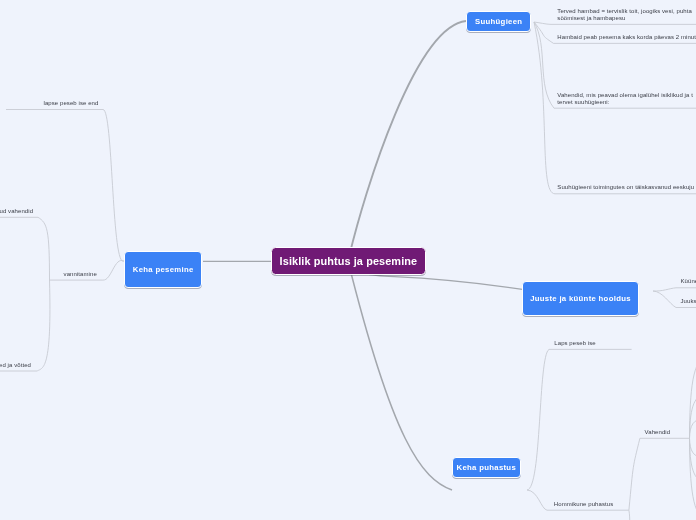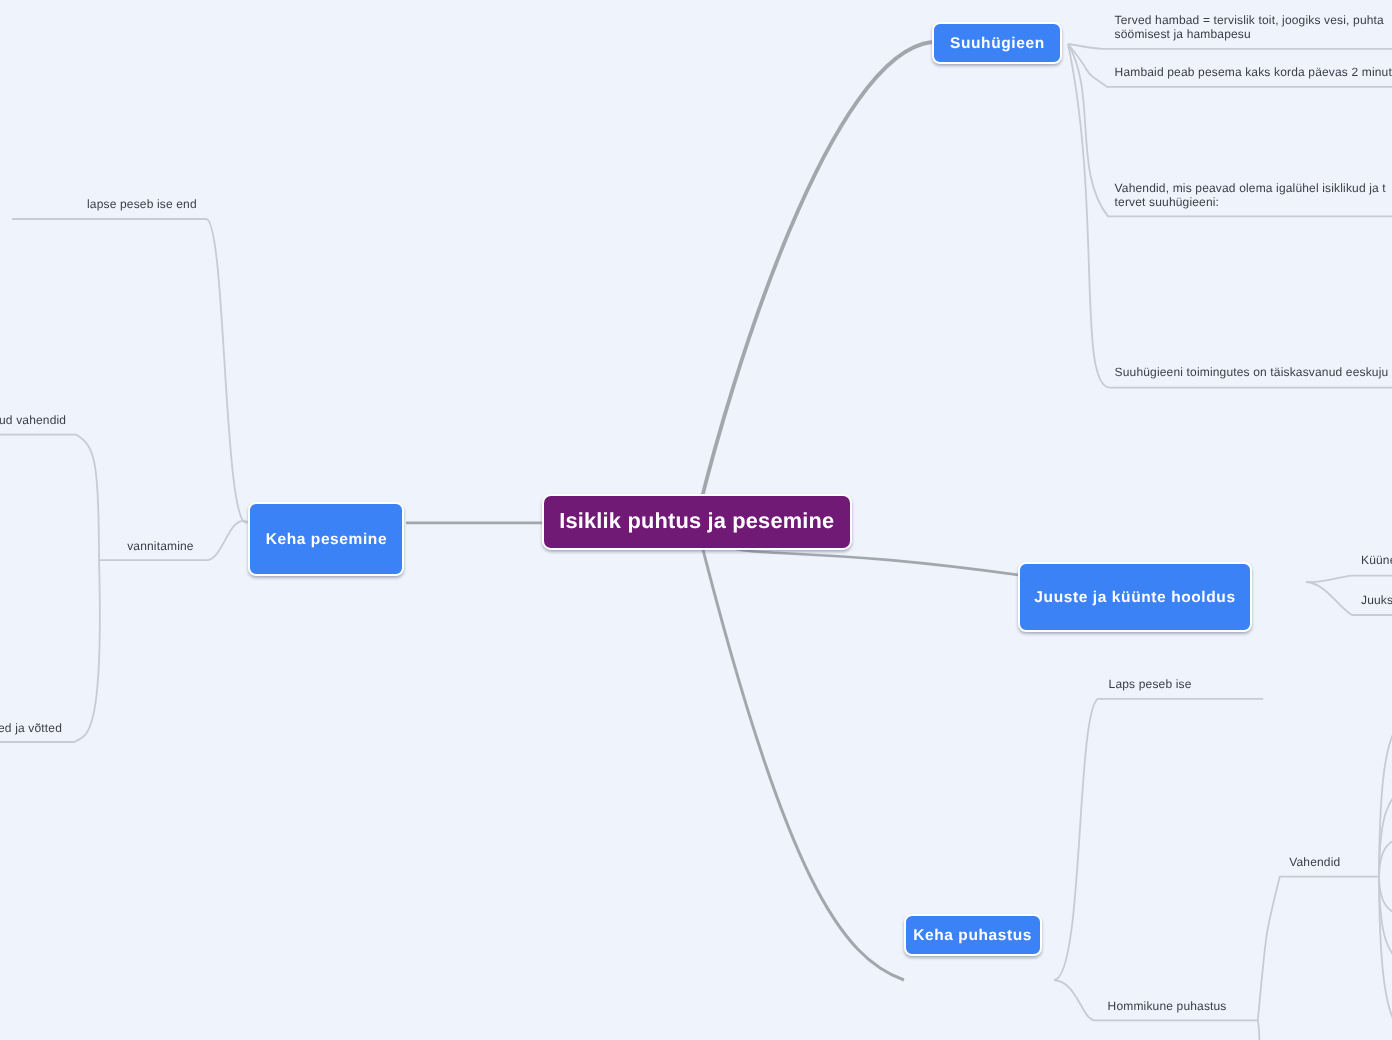--- a/index.html
+++ b/index.html
@@ -45,21 +45,21 @@
   <path stroke-width="0.9" d="M689.5,438.2 C689.7,425.8 693,418.4 706,418.2 L742,418.2"></path>
   <path stroke-width="0.9" d="M689.5,438.2 C689.7,450.6 693,458 706,458.2 L742,458.2"></path>
   <path stroke-width="0.9" d="M689.5,438.2 C689.7,465.48 693,481.76 706,482.2 L742,482.2"></path>
   <path stroke-width="0.9" d="M689.5,438.2 C689.7,487.8 693,517.4 706,518.2 L742,518.2"></path>
  </g>
 </svg>
 
 <div class="node root" style="left:270.5px;top:247.3px;width:155.8px;height:27.6px;">Isiklik puhtus ja pesemine</div>
 <div class="node lvl1" style="left:466px;top:10.8px;width:65.4px;height:20.8px;">Suuhügieen</div>
 <div class="node lvl1" style="left:124px;top:250.6px;width:78.4px;height:37px;">Keha pesemine</div>
-<div class="node lvl1" style="left:509px;top:280.6px;width:117px;height:35px;">Juuste ja küünte hooldus</div>
+<div class="node lvl1" style="left:522px;top:280.6px;width:117px;height:35px;">Juuste ja küünte hooldus</div>
 <div class="node lvl1" style="left:451.8px;top:457px;width:69px;height:20.9px;">Keha puhastus</div>
 
 <div class="leaf" style="left:557.3px;top:8.2px;">Terved hambad = tervislik toit, joogiks vesi, puhta
 söömisest ja hambapesu</div>
 <div class="leaf" style="left:557.3px;top:34px;">Hambaid peab pesema kaks korda päevas 2 minut</div>
 <div class="leaf" style="left:557.3px;top:92px;">Vahendid, mis peavad olema igalühel isiklikud ja t
 tervet suuhügieeni:</div>
 <div class="leaf" style="left:557.3px;top:184.4px;">Suuhügieeni toimingutes on täiskasvanud eeskuju</div>
 <div class="leaf" style="left:43.5px;top:100.1px;">lapse peseb ise end</div>
 <div class="leaf" style="left:63.6px;top:270.6px;">vannitamine</div>

